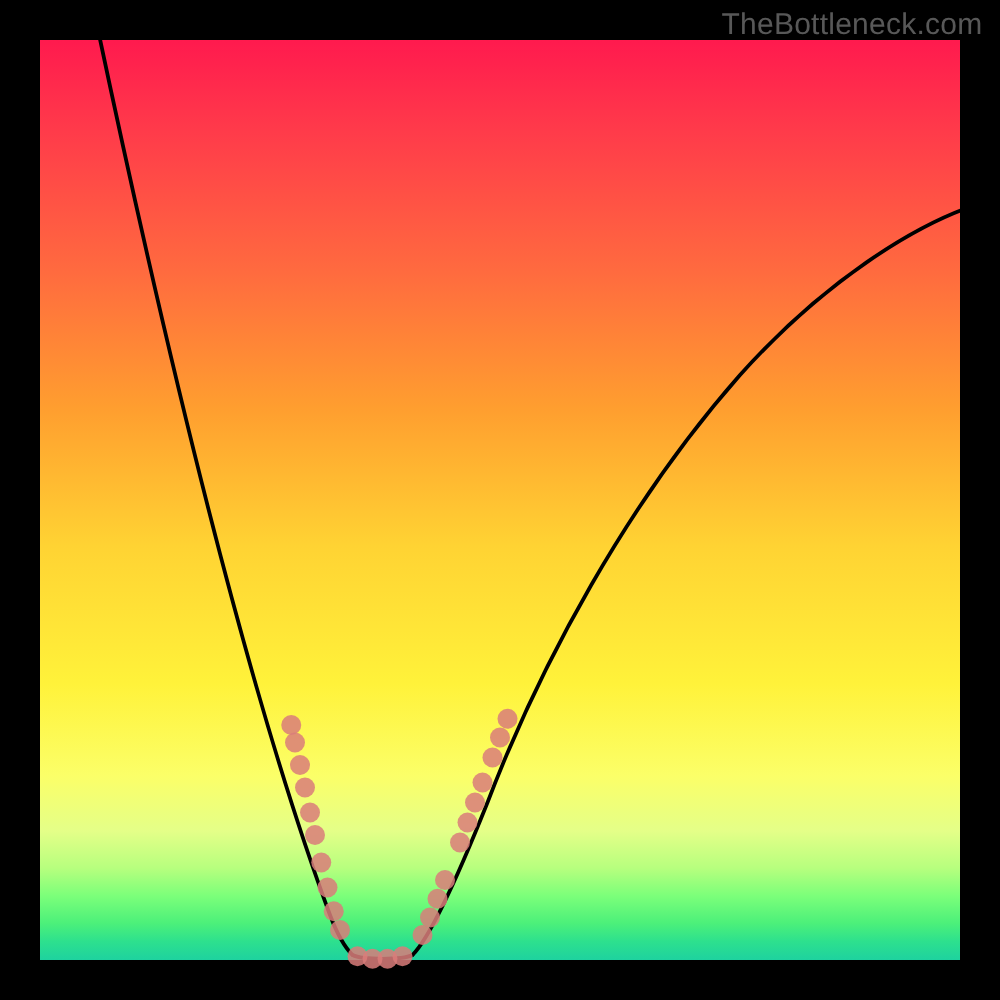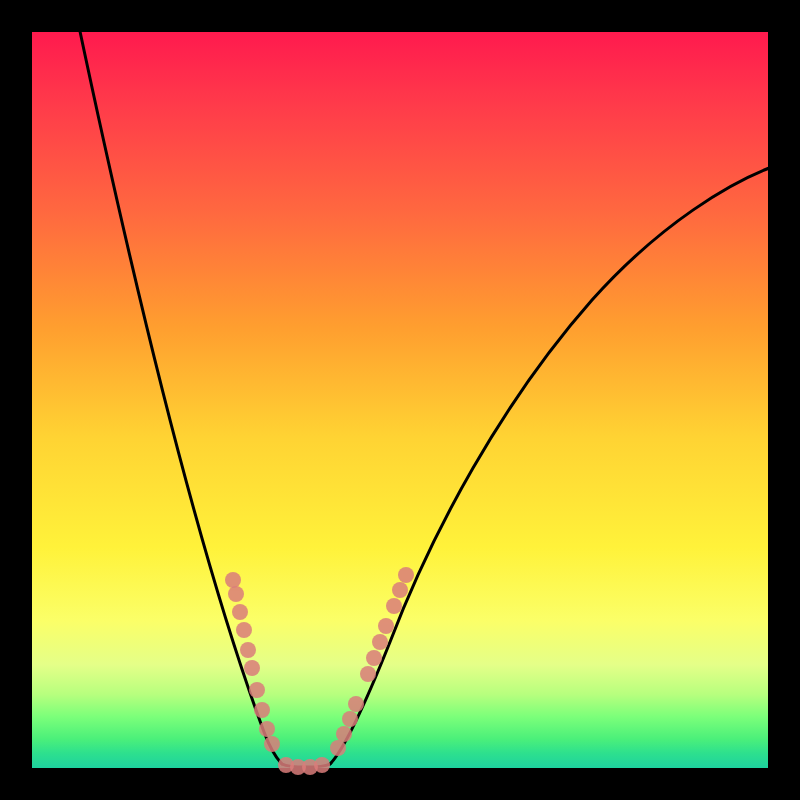--- a/index.html
+++ b/index.html
@@ -62,20 +62,21 @@
   }
   .dot {
     fill: #d97c7a;
     fill-opacity: 0.85;
   }
 </style>
 </head>
 <body>
 
 <div class="frame">
+  <div class="watermark">TheBottleneck.com</div>
   <div class="plot">
     <svg class="curve" viewBox="0 0 736 736">
       <g id="paths-group">
           <path d="M46,-10 C120,340 180,560 232,700 C238,716 244,726 250,732" fill="none" stroke="#000000" stroke-width="3" stroke-linecap="round"></path>
           <path d="M250,732 C254,734 264,735 274,735 C284,735 294,734 298,732" fill="none" stroke="#000000" stroke-width="3" stroke-linecap="round"></path>
           <path d="M298,732 C310,720 330,680 358,610 C400,500 470,370 560,268 C630,190 700,150 740,135" fill="none" stroke="#000000" stroke-width="3" stroke-linecap="round"></path>
         </g>
       <g id="dots-group">
           <circle cx="201" cy="548" r="8" class="dot"></circle>
           <circle cx="204" cy="562" r="8" class="dot"></circle>

